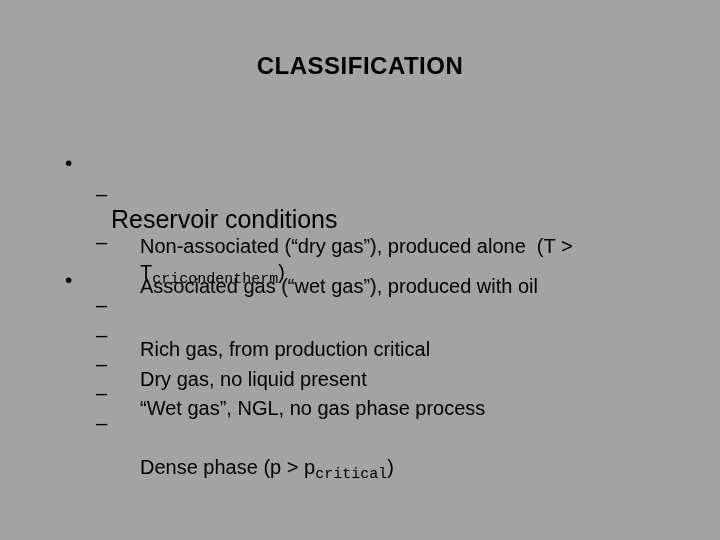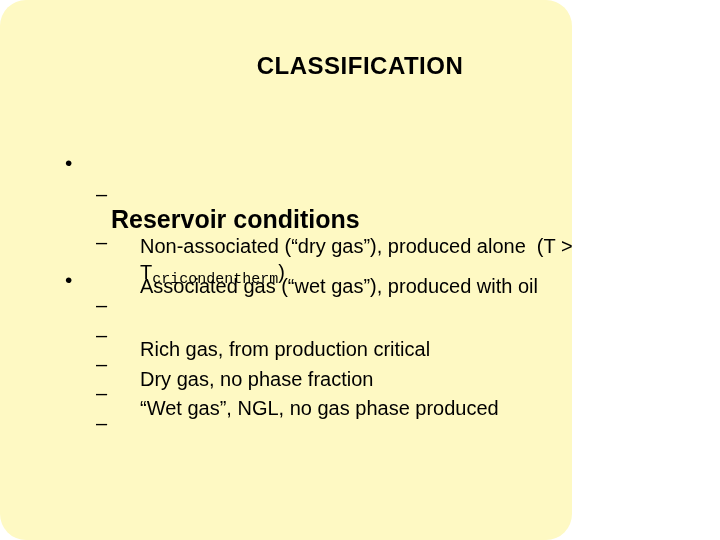--- a/index.html
+++ b/index.html
@@ -4,41 +4,40 @@
 <style>
   html, body { margin: 0; padding: 0; }
   body {
     width: 720px; height: 540px;
     background: #ffffff;
     font-family: "Liberation Sans", sans-serif;
     color: #000000;
   }
   .slide {
     position: relative;
-    width: 572px; height: 540px;
-    background: #fef9c3;
+    width: 720px; height: 540px;
+    background: #a3a3a3;
     overflow: hidden;
-    border-radius: 26px;
   }
   .row {
     position: absolute;
     left: 0; width: 720px;
     white-space: pre-wrap;
   }
   .title {
     top: 53px;
     text-align: center;
     font-size: 24px;
     font-weight: bold;
     line-height: 26px;
     letter-spacing: 0.5px;
   }
   .lvl1 { font-size: 25px; line-height: 28px; }
   .lvl1 .marker { position: absolute; left: 65px; font-size: 21px; }
-  .lvl1 .txt { display: block; margin-left: 111px; font-weight: bold; }
+  .lvl1 .txt { display: block; margin-left: 111px; }
   .lvl2 { font-size: 20px; line-height: 22px; }
   .lvl2 .marker { position: absolute; left: 96px; }
   .lvl2 .txt { display: block; margin-left: 140px; }
   .r-b1 { top: 121px; }
   .r-s1 { top: 155px; line-height: 26px; }
   .r-s2 { top: 209px; }
   .r-b2 { top: 238px; }
   .r-s3 { top: 272px; }
   .r-s4 { top: 302px; }
   .r-s5 { top: 331px; }
@@ -79,29 +78,30 @@
     <span class="marker">•</span>
   </div>
 
   <div class="row lvl2 r-s3">
     <span class="marker">–</span>
     <span class="txt">Rich gas, from production critical</span>
   </div>
 
   <div class="row lvl2 r-s4">
     <span class="marker">–</span>
-    <span class="txt">Dry gas, no phase fraction</span>
+    <span class="txt">Dry gas, no liquid present</span>
   </div>
 
   <div class="row lvl2 r-s5">
     <span class="marker">–</span>
-    <span class="txt">“Wet gas”, NGL, no gas phase produced</span>
+    <span class="txt">“Wet gas”, NGL, no gas phase process</span>
   </div>
 
   <div class="row lvl2 r-s6">
     <span class="marker">–</span>
   </div>
 
   <div class="row lvl2 r-s7">
     <span class="marker">–</span>
+    <span class="txt"><span>Dense phase (p &gt; p</span><sub>critical</sub><span>)</span></span>
   </div>
 
 </div>
 
 </body></html>

